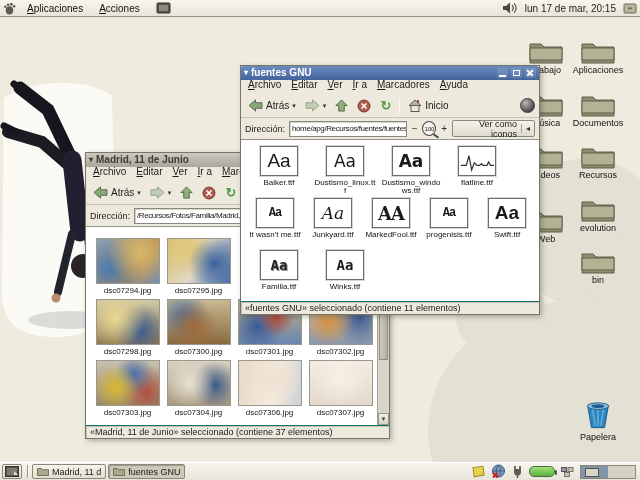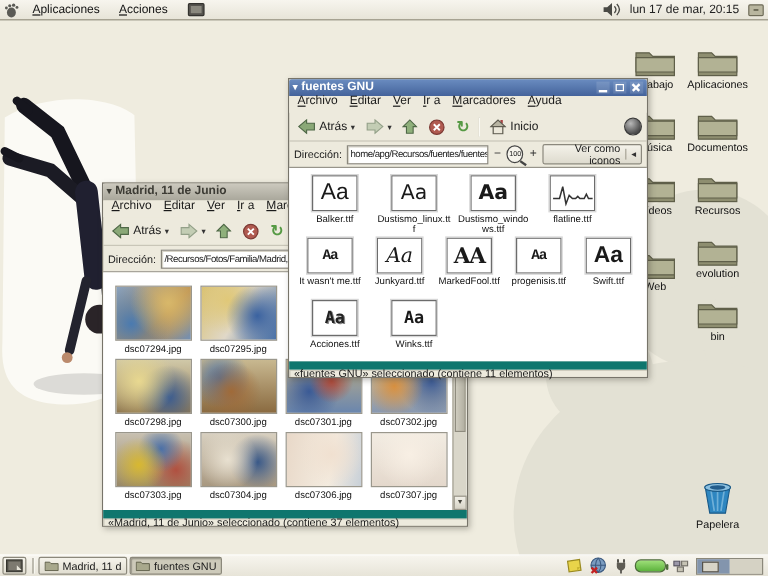--- a/index.html
+++ b/index.html
@@ -84,21 +84,21 @@
   }
   .caret { display:inline-block; width:1px; height:10px; background:#000; margin-left:1px; }
   .zoom-btn { font-size:10px; line-height:10px; color:#333; padding:0 1px; }
   .lens { width:15px; height:15px; border:1.5px solid #444; border-radius:50%; display:flex; align-items:center; justify-content:center; font-size:6px; position:relative; background:#f6f4ec; }
   .lens:after { content:""; position:absolute; width:6px; height:2px; background:#444; bottom:-2px; right:-4px; transform:rotate(35deg); }
   .combo { margin-left:auto; height:17px; display:flex; align-items:center; gap:4px; padding:0 4px;
     background:linear-gradient(#f4f2ea,#dedbce); border:1px solid #8b887d; border-radius:2px; font-size:9px;text-align:right; }
   .combo-arrow { font-size:8px; color:#333; border-left:1px solid #a7a496; padding-left:4px; }
 
   .content { flex:1 1 auto; background:#fff; overflow:hidden; position:relative; }
-  .statusbar { height:13px; flex:0 0 13px; display:flex; align-items:center; font-size:9px; padding:0 4px; background:#edeadd; border-top:7px solid #0f766e; box-shadow:inset 1px 1px 0 #c4c1b3; }
+  .statusbar { height:13px; flex:0 0 13px; display:flex; align-items:center; font-size:9px; padding:0 4px; background:#edeadd; border-top:1px solid #0f766e; box-shadow:inset 1px 1px 0 #c4c1b3; }
 
   
   .font-row { display:flex; padding-left:5px; }
   .font-row1 { padding-top:6px; }
   .font-item { width:66px; height:52px; display:flex; flex-direction:column; align-items:center; }
   .font-item.w58 { width:58px; }
   .font-box { width:38px; height:30px; background:#fff; border:1px solid #6c6c6c; outline:1px solid #d6d6d6; display:flex; align-items:center; justify-content:center; overflow:hidden; }
   .font-name { font-size:8px; line-height:8px; margin-top:3px; text-align:center; word-break:break-all; max-width:62px; color:#111; }
   .g-thin   { font-size:19px; font-weight:normal; font-family:"Liberation Sans",sans-serif; }
   .g-sans   { font-size:17px; font-family:"DejaVu Sans",sans-serif; }
@@ -515,21 +515,21 @@
             <span class="g-wideb">Aa</span>
           </span>
           <span class="font-name">Swift.ttf</span>
         </span>
     </div>
     <div class="font-row">
       <span class="font-item">
           <span class="font-box">
             <span class="g-dots">Aa</span>
           </span>
-          <span class="font-name">Acciones.ttf</span>
+          <span class="font-name">Familia.ttf</span>
         </span>
       <span class="font-item">
           <span class="font-box">
             <span class="g-block">Aa</span>
           </span>
           <span class="font-name">Winks.ttf</span>
         </span>
     </div>
   </div>
   <div class="statusbar">

